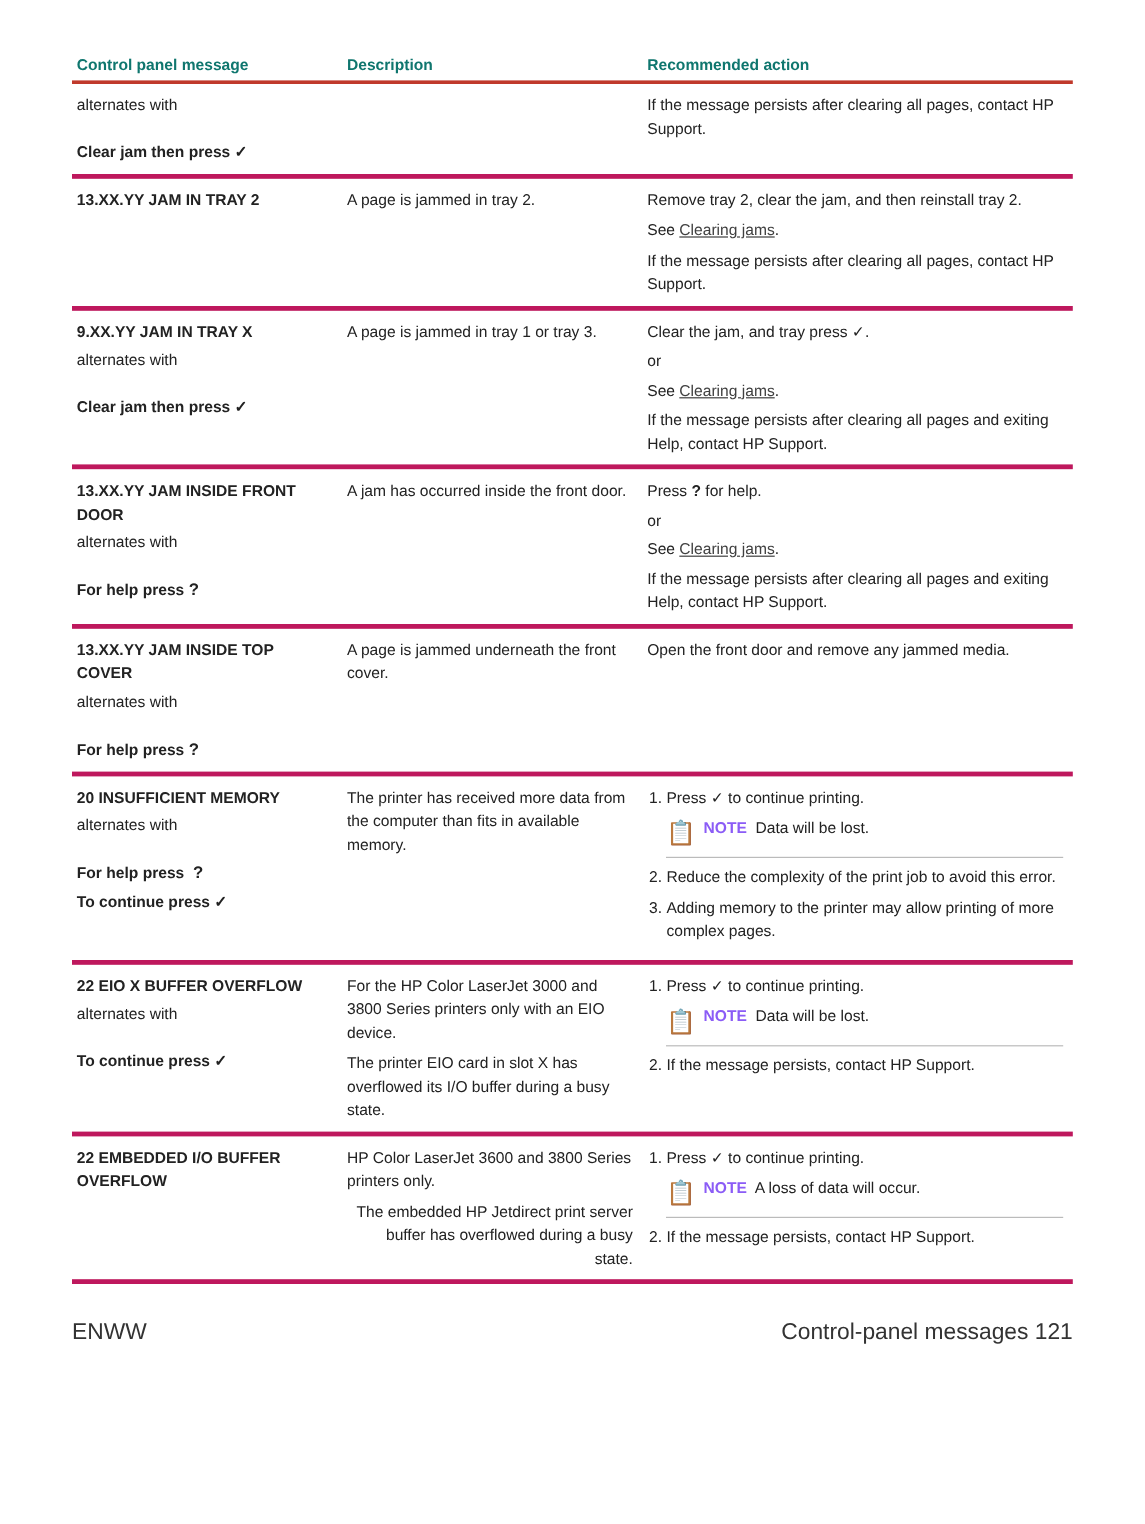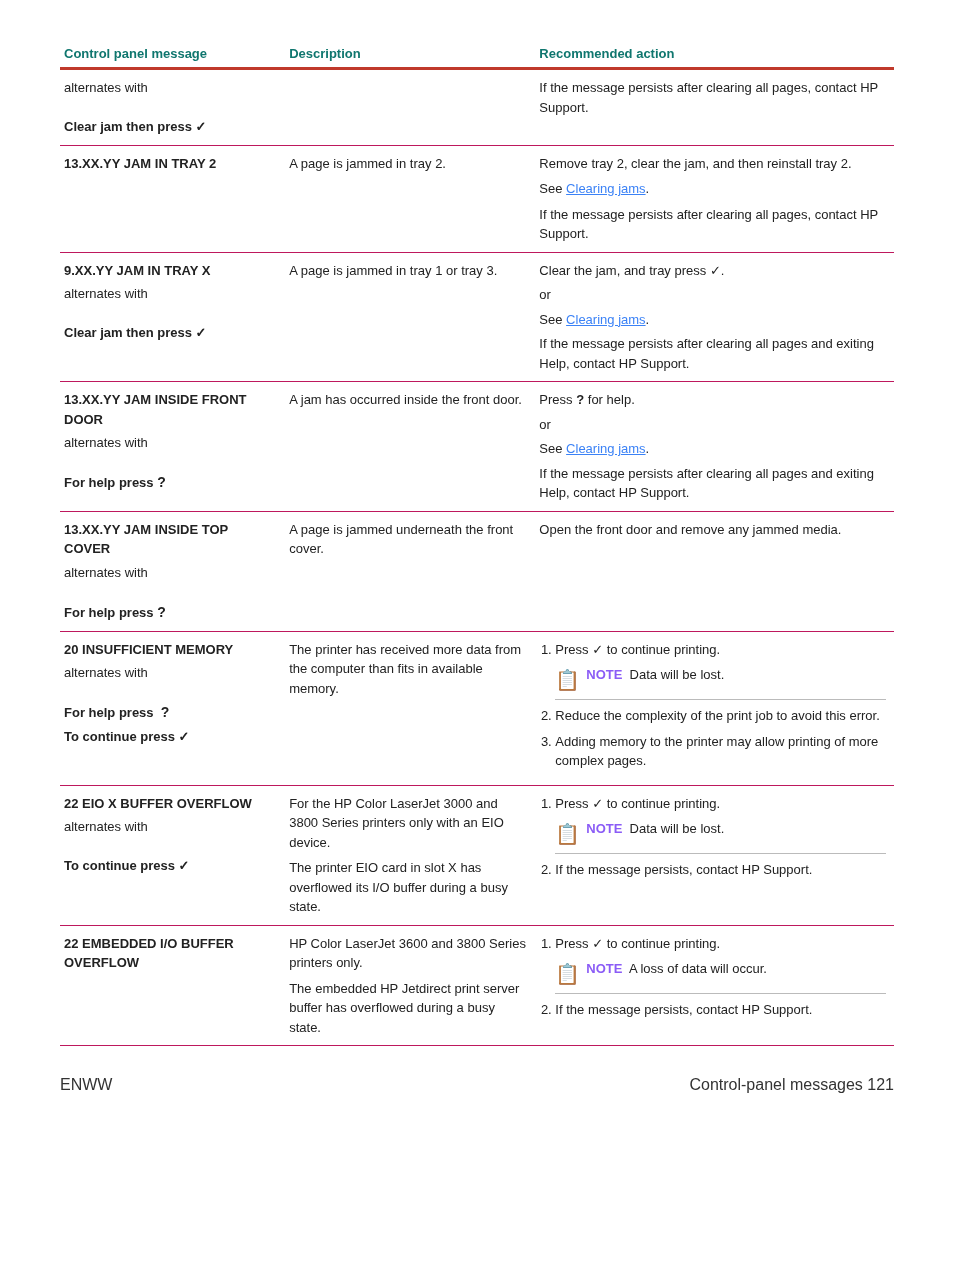--- a/index.html
+++ b/index.html
@@ -22,54 +22,54 @@
     }
     thead th {
       color: #0f766e;
       font-weight: bold;
       font-size: 13px;
       padding: 6px 8px 6px 4px;
       text-align: left;
       vertical-align: bottom;
     }
     tbody tr {
-      border-bottom: 1px solid #be185d;
+      border-bottom: 4px solid #be185d;
       vertical-align: top;
     }
     tbody td {
       padding: 8px 8px 8px 4px;
       vertical-align: top;
       font-size: 13px;
       line-height: 1.5;
     }
     .col-msg { width: 27%; }
     .col-desc { width: 30%; margin-left: 30px; }
     .col-action { width: 43%; }
     .bold { font-weight: bold; }
-    .link { color: #3b82f6; text-decoration: underline; }
+    .link { color: #404040; text-decoration: underline; }
     .note-box {
       display: flex;
       align-items: flex-start;
       border-bottom: 1px solid #bbb;
       padding-bottom: 4px;
       margin: 4px 0 6px 0;
     }
     .note-icon {
       font-size: 20px;
       margin-right: 6px;
       color: #555;
       flex-shrink: 0;
     }
     .note-text { font-size: 13px; }
     .note-label { color: #8b5cf6; font-weight: bold; }
     .footer {
       display: flex;
       justify-content: space-between;
       margin-top: 30px;
-      font-size: 16px;
+      font-size: 19px;
       color: #333;
     }
     .question-mark {
       font-weight: bold;
       font-size: 14px;
     }
     ol {
       padding-left: 16px;
     }
     ol li {
@@ -223,21 +223,21 @@
           </ol>
         </td>
       </tr>
 
       <tr>
         <td class="col-msg">
           <div class="bold">22 EMBEDDED I/O BUFFER OVERFLOW</div>
         </td>
         <td class="col-desc">
           <p>HP Color LaserJet 3600 and 3800 Series printers only.</p>
-          <p style="margin-top:6px;">The embedded HP Jetdirect print server buffer has overflowed during a busy state.</p>
+          <p style="margin-top:6px;text-align:right;">The embedded HP Jetdirect print server buffer has overflowed during a busy state.</p>
         </td>
         <td class="col-action">
           <ol>
             <li>
               <span>Press ✓ to continue printing.</span>
               <div class="note-box" style="margin-top:6px;">
                 <span class="note-icon">📋</span>
                 <span class="note-text"><span class="note-label">NOTE</span>&nbsp; A loss of data will occur.</span>
               </div>
             </li>

